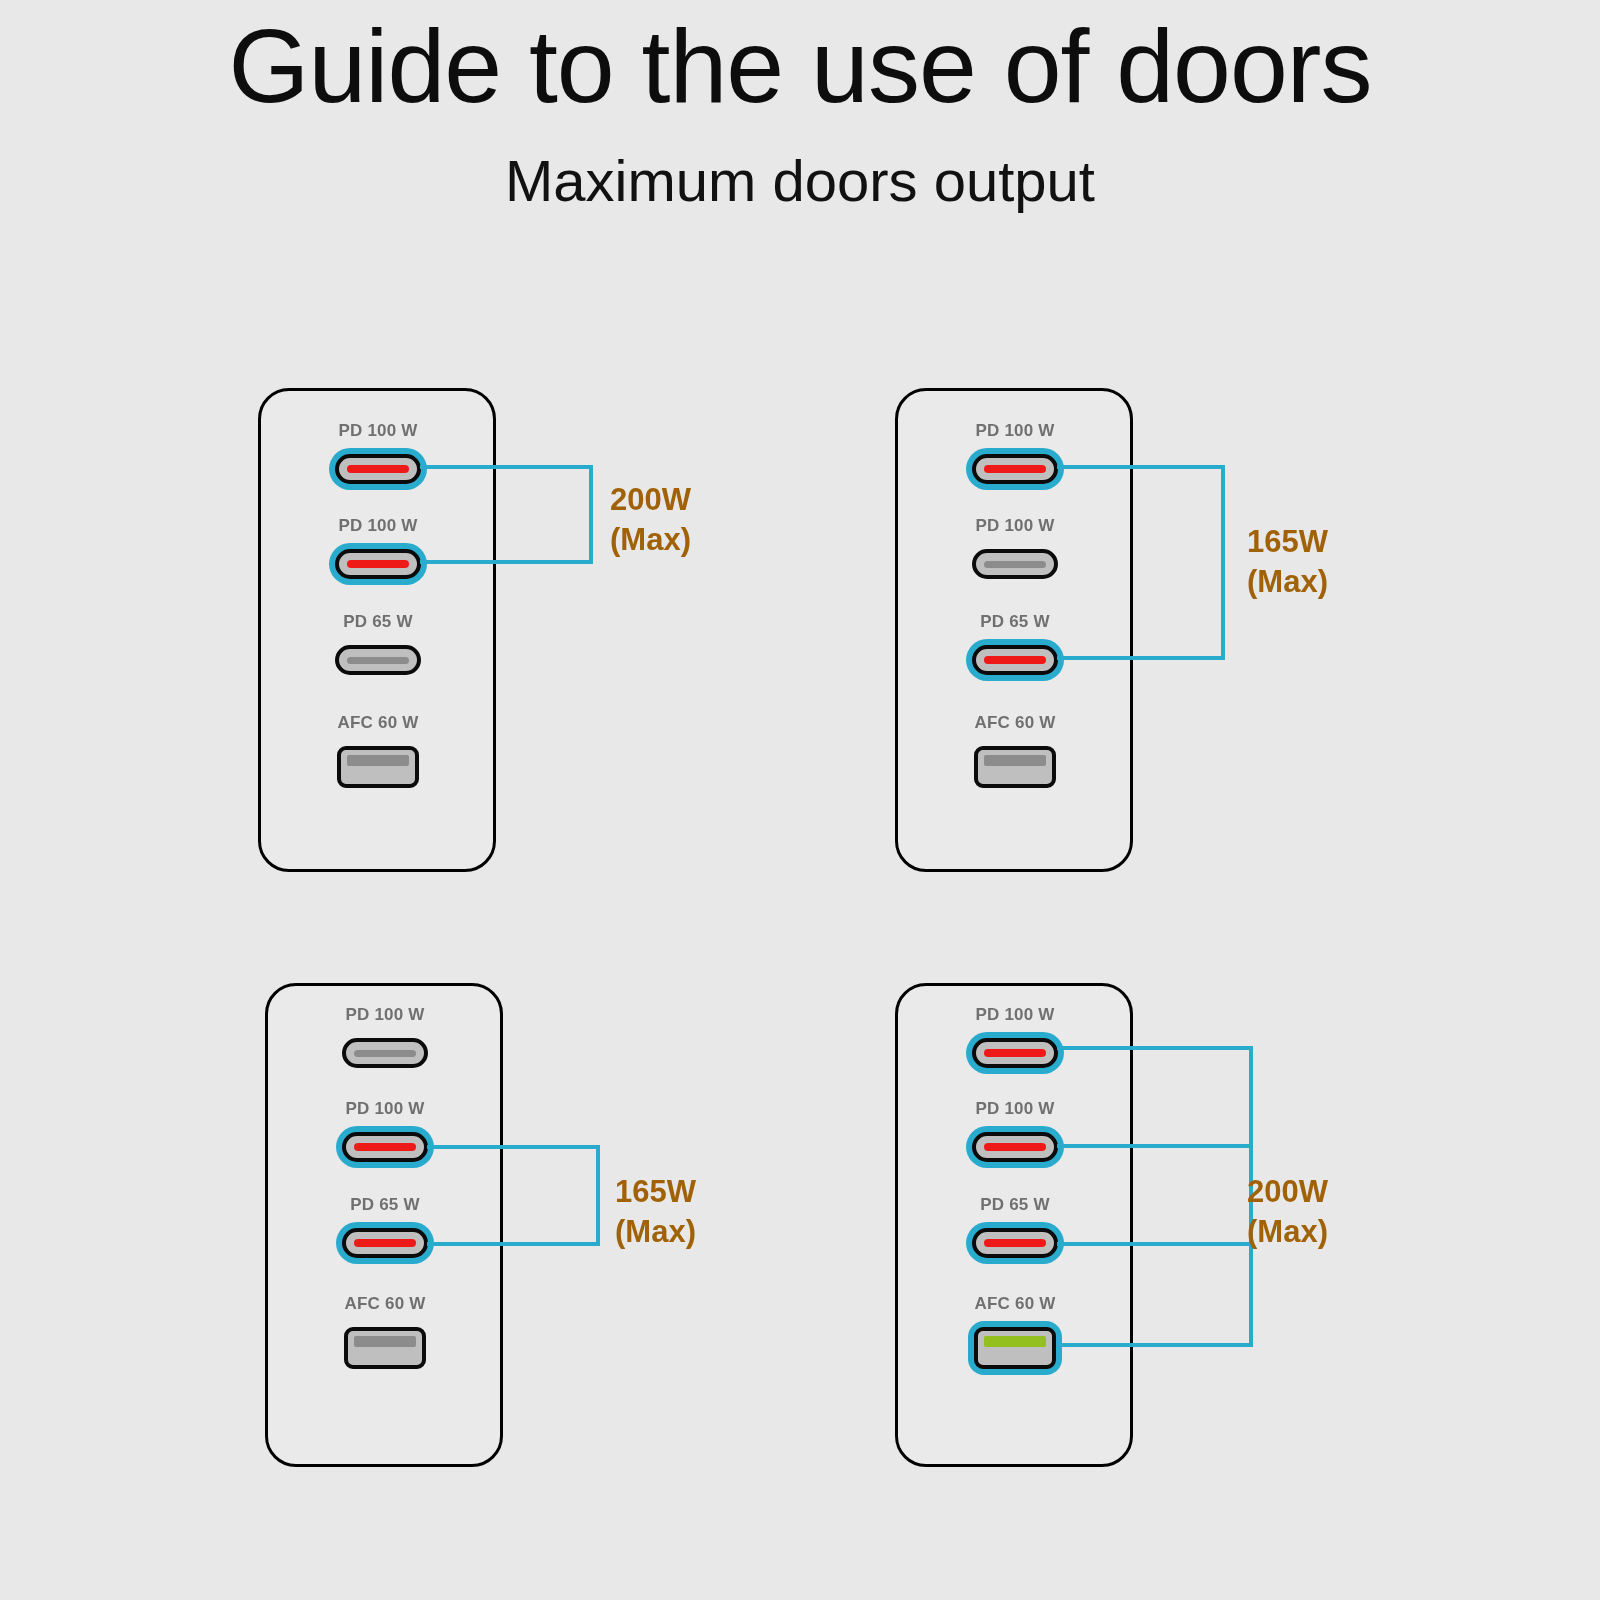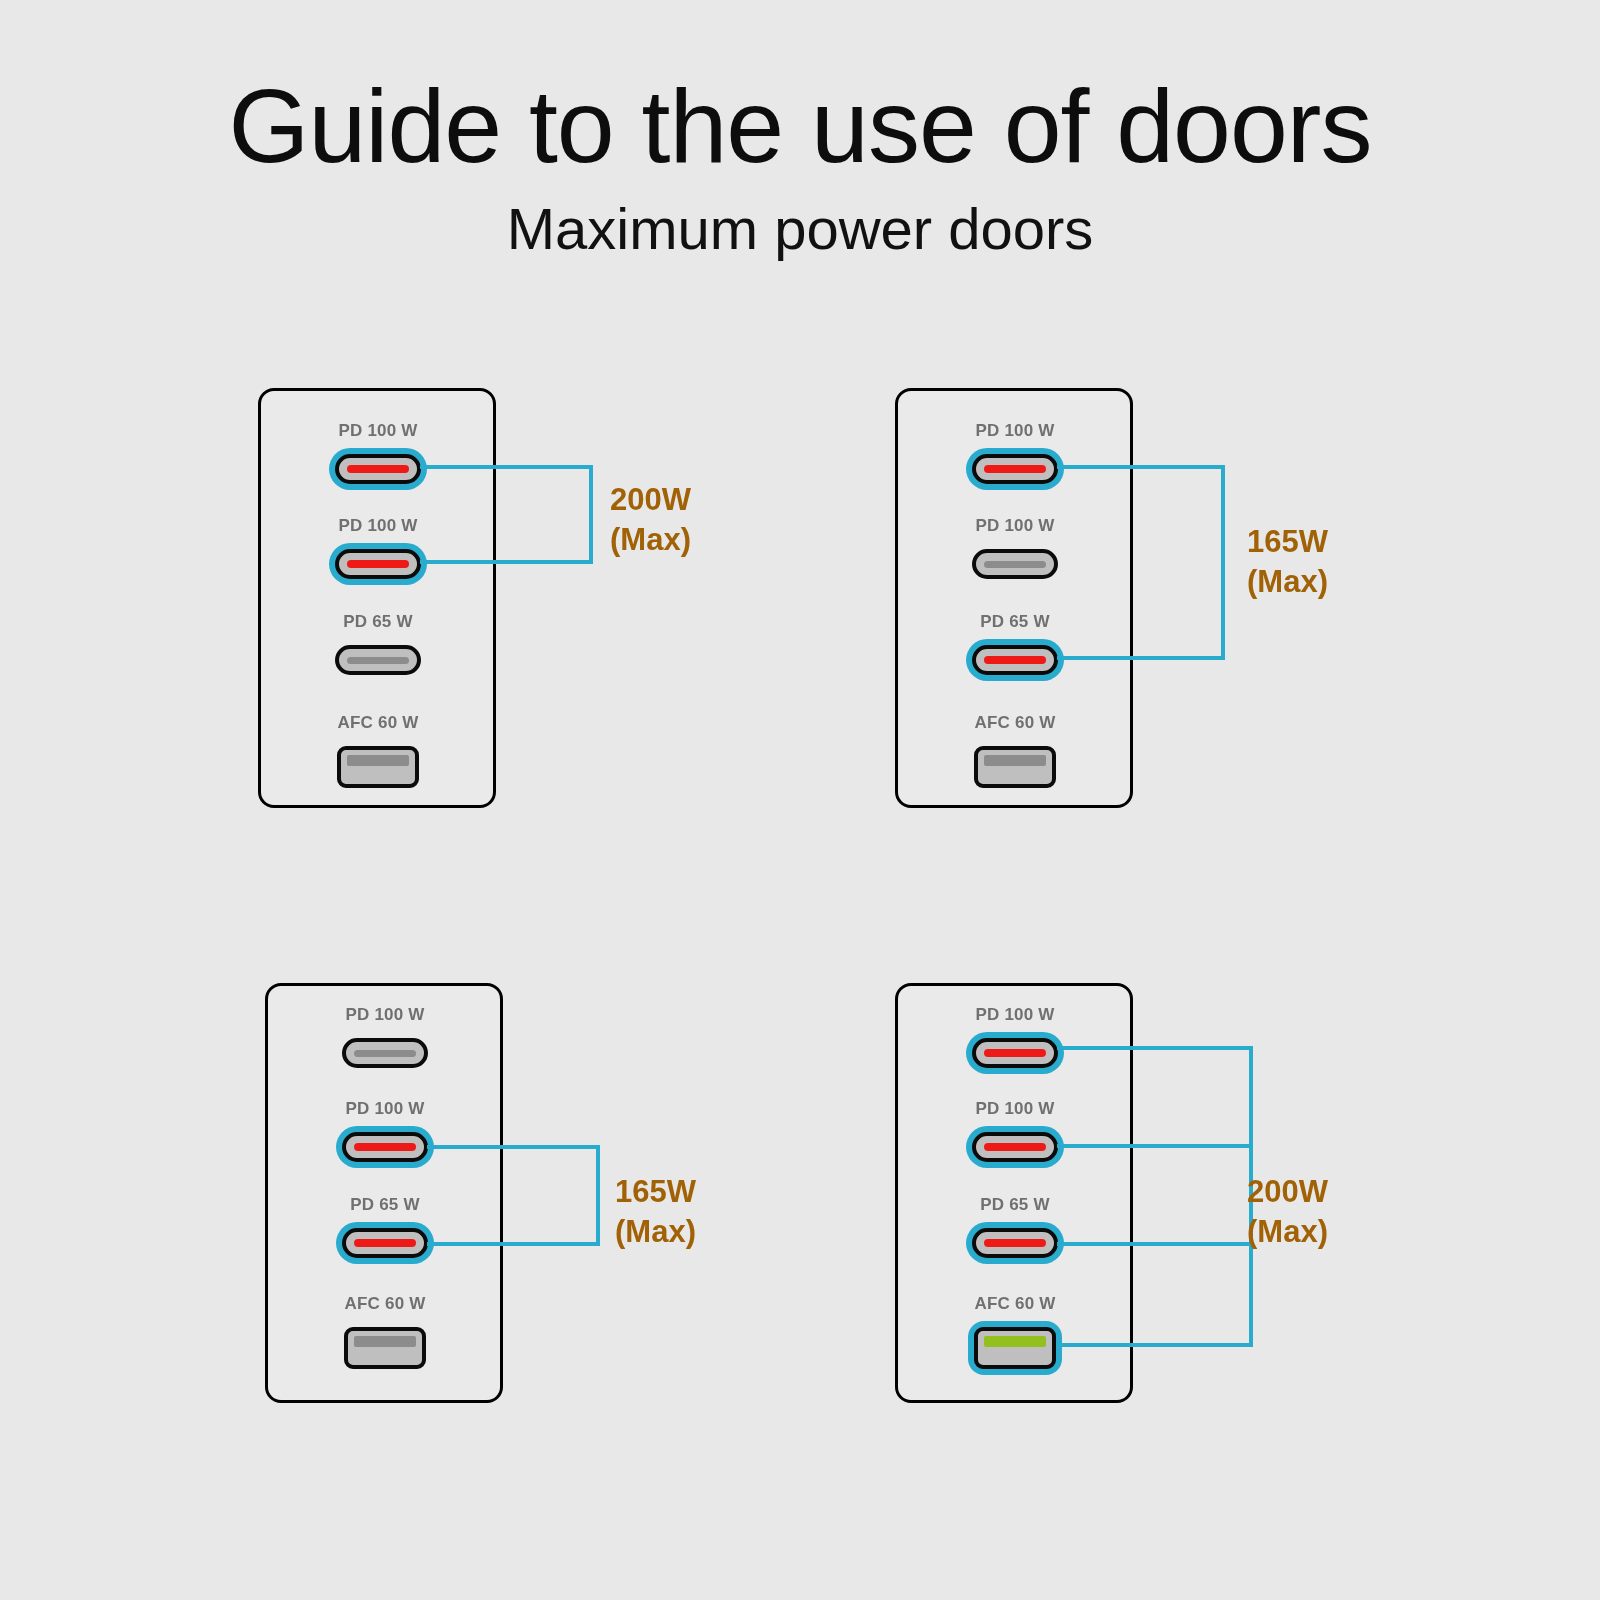--- a/index.html
+++ b/index.html
@@ -23,22 +23,21 @@
 
   
   .header {
     position: absolute;
     left: 0;
     top: 0;
     width: 1600px;
     text-align: center;
   }
   .page-title {
-    margin: 0;
-    padding-top: 72px;
+    margin: 12px;
     font-size: 104px;
     font-weight: 400;
     letter-spacing: -1px;
     color: #0d0d0d;
     line-height: 1.05;
     font-family: "Liberation Sans", sans-serif;
   }
   .page-subtitle {
     margin: 0;
     padding-top: 18px;
@@ -46,23 +45,23 @@
     font-weight: 400;
     color: #111111;
     line-height: 1.05;
     font-family: "Liberation Sans", sans-serif;
   }
 
   
   .charger {
     position: absolute;
     width: 238px;
-    height: 420px;
+    height: 484px;
     border: 3px solid #000000;
-    border-radius: 16px;
+    border-radius: 31px;
     background: #eaeaea;
     box-sizing: border-box;
   }
 
   .port-group {
     position: absolute;
     width: 150px;
     left: 42px;
     text-align: center;
   }
@@ -157,21 +156,21 @@
     font-family: "Liberation Sans", sans-serif;
   }
 </style>
 </head>
 <body>
 
 <div id="stage">
 
   <div class="header">
     <h1 class="page-title">Guide to the use of doors</h1>
-    <div class="page-subtitle">Maximum power doors</div>
+    <div class="page-subtitle">Maximum doors output</div>
   </div>
 
   <div class="charger" style="left:258px; top:388px;">
     <div class="port-group" style="top:30px;">
       <div class="port-label">PD 100 W</div>
       <span class="port-shell active">
         <span class="usb-c on">
             <span class="pin"></span>
           </span>
       </span>

